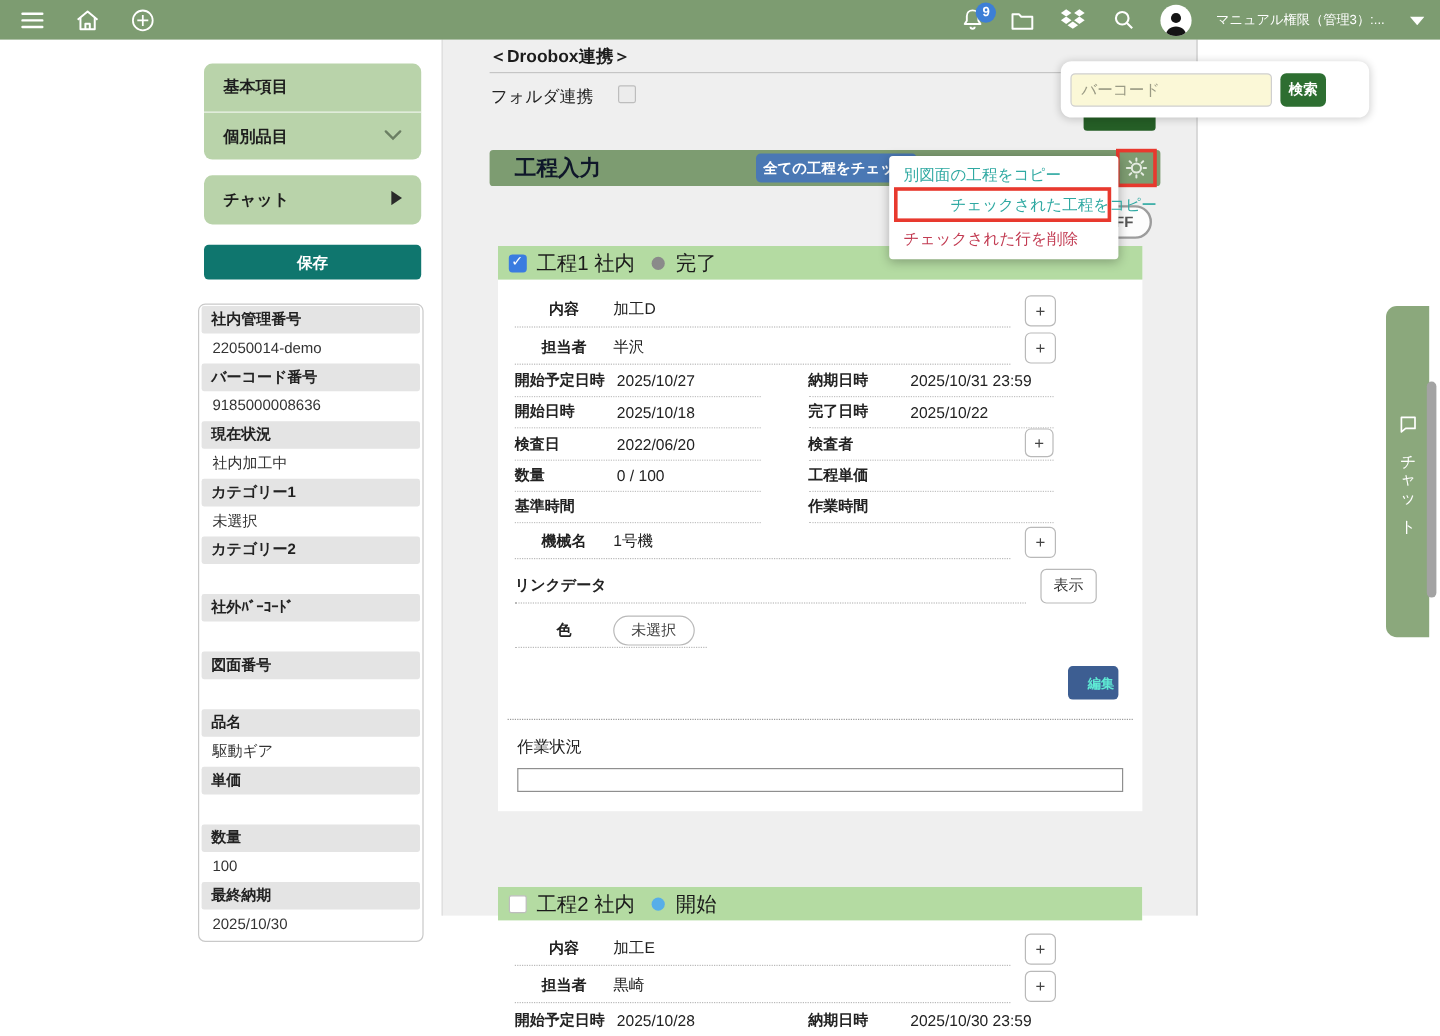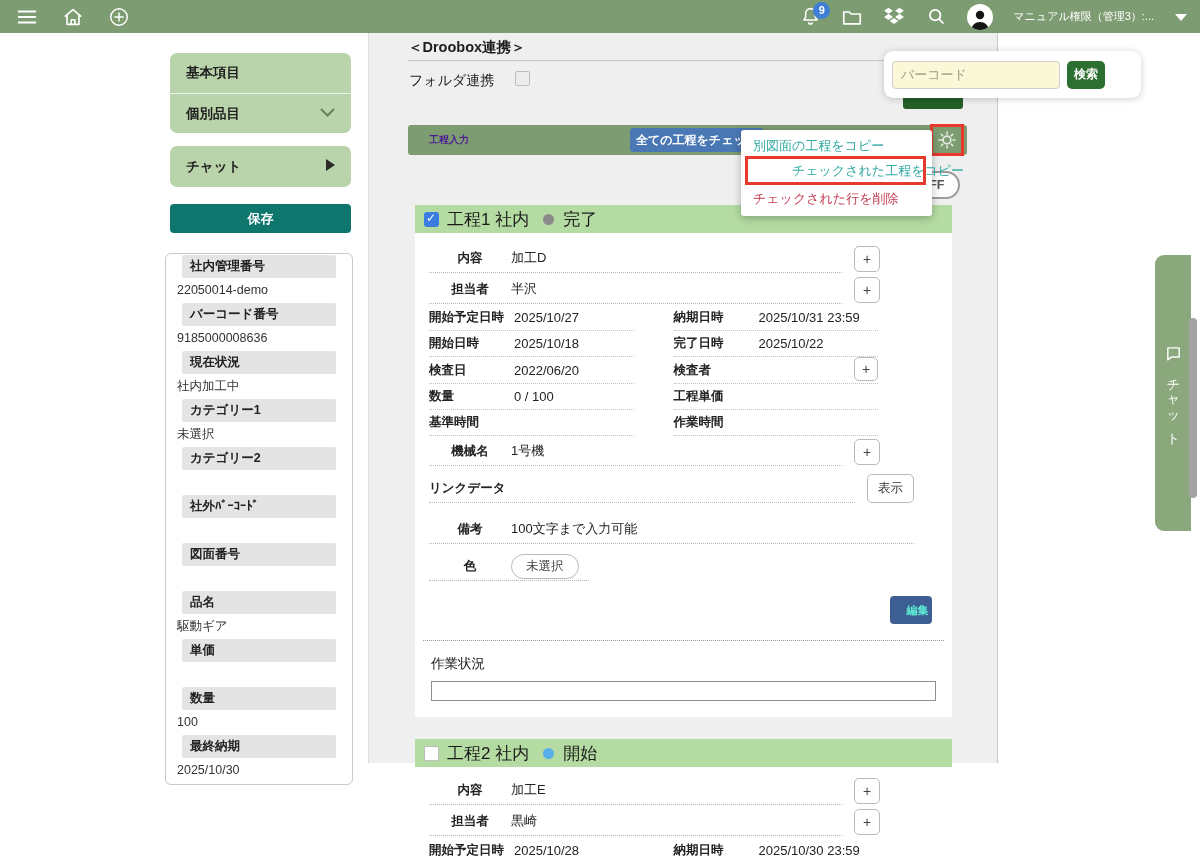--- a/index.html
+++ b/index.html
@@ -25,36 +25,36 @@
   .menu-row { height:40px; display:flex; align-items:center; padding:0 16px; font-size:13.5px;
     font-weight:bold; color:#1d1d1d; cursor:pointer; }
   .menu-row + .menu-row { border-top:1px solid rgba(255,255,255,.75); }
   .menu-row .spacer { flex:1; }
   .save-btn { position:absolute; left:170px; top:204px; width:181px; height:29px; background:#0f766e;
     border:none; border-radius:4px; color:#fff; font-weight:bold; font-size:13px; cursor:pointer; }
 
   
   .item-panel { position:absolute; left:165px; top:253px; width:188px; background:#fff;
     border:1px solid #c9c9c9; border-radius:6px; padding:1px; overflow:hidden; }
-  .ip-h { height:23px; line-height:23px; background:#e4e4e4; border-radius:2px; margin:0 15px;
+  .ip-h { height:23px; line-height:23px; background:#e4e4e4; border-radius:2px; margin:0 1px;
     padding:0 8px; font-size:12.5px; font-weight:bold; color:#222; }
   .ip-v { height:25px; line-height:25px; padding:0 10px; font-size:12.5px; color:#333; }
 
   
   .main-bg { position:absolute; left:368px; top:33px; width:630px; height:730px; background:#efefef;
     border-left:1px solid #dcdcdc; border-right:1px solid #c9c9c9; }
   .droobox-h { position:absolute; left:39px; top:5px; width:559px; height:23px;
     font-size:14.5px; font-weight:bold; border-bottom:1px solid #c5c5c5; }
   .folder-label { position:absolute; left:40px; top:39px; font-size:14px; color:#222; }
   .checkbox { width:15px; height:15px; border:1px solid #bdbdbd; background:#ececec; border-radius:2px; cursor:pointer; }
   .cb-folder { position:absolute; left:146px; top:38px; }
 
   .proc-bar { position:absolute; left:39px; top:92px; width:559px; height:30px; background:#7d9c71;
     border-radius:3px; display:flex; align-items:center; }
-  .proc-bar-title { color:#4c1d95; font-weight:bold; font-size:10px; margin-left:21px; }
+  .proc-bar-title { color:#0f172a; font-weight:bold; font-size:18px; margin-left:21px; }
   .check-all-btn { position:absolute; left:222px; top:3px; height:24px; width:134px; overflow:hidden;
     background:#4a78b4; color:#fff; border:none; border-radius:4px; font-size:12px; font-weight:bold;
     white-space:nowrap; cursor:pointer; }
 
   
   .sec-card { position:absolute; left:46px; width:537px; background:#fff; }
   .sec-header { height:28px; background:#b4dba2; display:flex; align-items:center; gap:8px;
     padding-left:9px; font-size:17px; color:#1a1a1a; }
   .cb-on { width:15px; height:15px; border-radius:3px; background:#3a7ce0; position:relative; cursor:pointer; }
   .cb-on::after { content:"✓"; position:absolute; left:2px; top:-1px; color:#fff; font-size:12px; font-weight:bold; }
@@ -342,26 +342,20 @@
           <span class="end-gap"></span>
       </div>
       <div class="frow" style="margin-top:6px">
         <div class="fwrap">
             <span class="flabel" style="width:auto;margin-right:8px">リンクデータ</span>
             <span class="fval"></span>
           </div>
         <button class="show-btn">表示</button>
           <span class="end-gap-sm"></span>
       </div>
-      <div class="frow" style="margin-top:10px">
-        <div class="fwrap" style="margin-right:24px">
-            <span class="flabel">備考</span>
-            <span class="fval">100文字まで入力可能</span>
-          </div>
-      </div>
       <div class="frow" style="margin-top:6px">
         <div class="fwrap" style="max-width:160px">
             <span class="flabel">色</span>
           <span class="pill">未選択</span>
           </div>
       </div>
       <div class="edit-row">
           <button class="edit-btn">編集</button>
         </div>
       <div class="dotted-div"></div>

